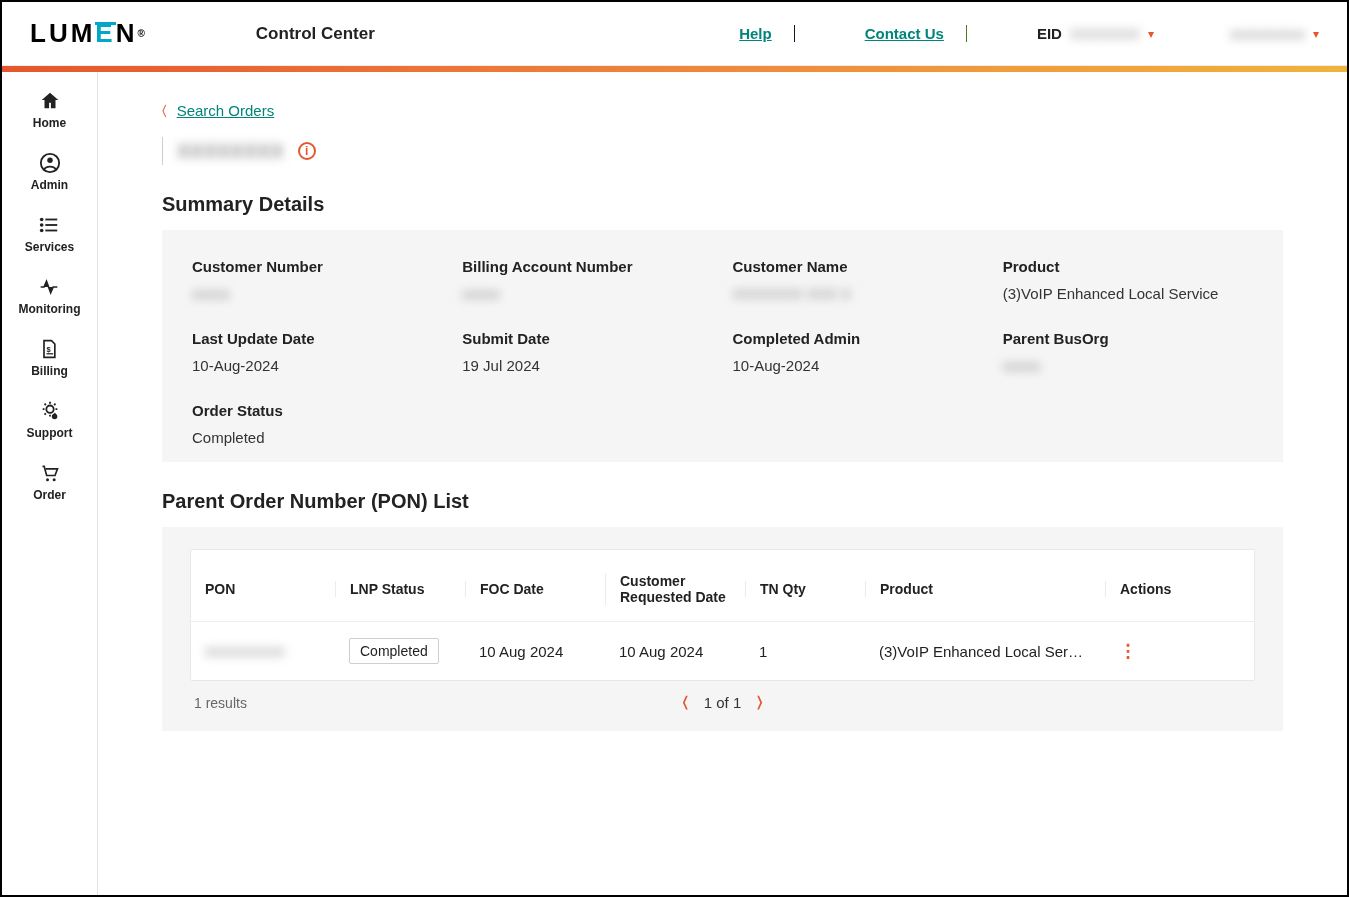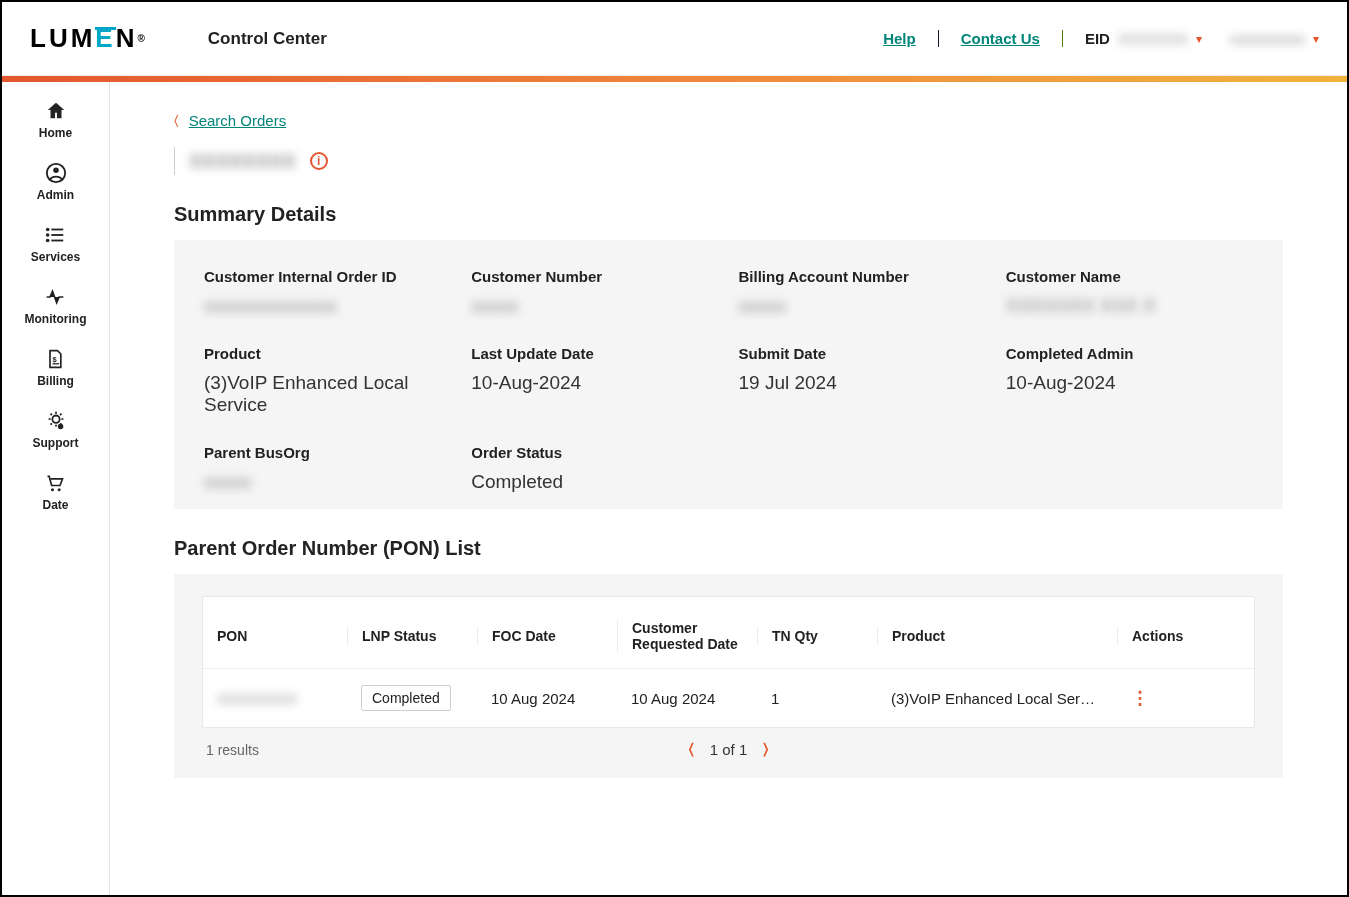--- a/index.html
+++ b/index.html
@@ -1,39 +1,39 @@
 <!DOCTYPE html>
 <html><head>
 <meta charset="utf-8">
 <style>
   * { box-sizing: border-box; }
   html, body { margin:0; padding:0; font-family: Arial, Helvetica, sans-serif; color:#222; }
   body { width:1349px; height:897px; background:#fff; border:2px solid #000; position:relative; overflow:hidden; }
 
   
-  .topbar { height:74px; display:flex; align-items:center; padding:0 28px; border-bottom:1px solid #ececec; }
+  .topbar { height:64px; display:flex; align-items:center; padding:0 28px; border-bottom:1px solid #ececec;gap:48px; }
   .logo { font-size:26px; font-weight:900; letter-spacing:3px; color:#000; display:flex; align-items:center; }
   .logo .blue-e { color:#00a7c7; position:relative; font-weight:900; }
   .logo .blue-e::before { content:""; position:absolute; left:0; right:0; top:4px; height:3px; background:#00a7c7; }
   .logo .blue-e::after  { content:""; }
   .app-title { font-size:17px; font-weight:700; margin-left:60px; color:#222; }
   .topbar-spacer { flex:1; }
   .tlink { font-size:15px; font-weight:600; color:#00857a; text-decoration:underline; padding:0 22px; border-right:1px solid #0f172a; cursor:pointer; }
   .tlink.last { border-right:1px solid #4d7c0f; }
   .eid-block { padding-left:22px; font-size:15px; display:flex; align-items:center; gap:8px; }
   .eid-label { font-weight:700; }
   .blurred { filter: blur(5px); color:#888; }
   .chev { color:#e4572e; font-size:12px; }
 
   
   .accent-bar { height:6px; background:linear-gradient(90deg,#e4572e 0%,#f08a3c 55%,#f0b33c 100%); }
 
   
   .layout { display:flex; height:calc(897px - 62px - 6px - 4px); }
-  .sidebar { width:108px; border-right:1px solid #e3e3e3; padding-top:18px; display:flex; flex-direction:column; align-items:center; gap:22px; }
+  .sidebar { width:96px; border-right:1px solid #e3e3e3; padding-top:18px; display:flex; flex-direction:column; align-items:center; gap:22px; }
   .navitem { display:flex; flex-direction:column; align-items:center; gap:4px; cursor:pointer; color:#222; }
   .navitem .lbl { font-size:12px; font-weight:600; }
   .nicon { width:22px; height:22px; display:flex; align-items:center; justify-content:center; }
   .nicon svg { fill:#222; }
 
   
   .main { flex:1; padding:30px 64px 0 64px; overflow:auto; }
   .back-row { display:flex; align-items:center; gap:10px; }
   .back-row .chevl { color:#e4572e; font-size:14px; }
   .back-link { font-size:15px; color:#00857a; text-decoration:underline; font-weight:500; cursor:pointer; }
@@ -42,21 +42,21 @@
   .h1row .divider { width:1px; height:28px; background:#cfcfcf; }
   .order-id { font-size:20px; font-weight:700; color:#999; filter:blur(5px); }
   .info-icon { width:18px; height:18px; border:2px solid #e4572e; border-radius:50%; color:#e4572e; font-size:12px; font-weight:800; display:flex; align-items:center; justify-content:center; }
 
   h2.section { font-size:20px; font-weight:700; margin:28px 0 14px 0; }
 
   
   .card { background:#f5f5f5; padding:28px 30px 16px 30px; }
   .grid4 { display:grid; grid-template-columns: repeat(4, 1fr); row-gap:28px; column-gap:20px; }
   .field-label { font-size:15px; font-weight:700; color:#222; }
-  .field-value { font-size:19px; color:#333; margin-top:10px; }
+  .field-value { font-size:15px; color:#333; margin-top:10px; }
   .field-value.blur { filter:blur(5px); color:#888; }
 
   
   .ponwrap { background:#f5f5f5; padding:22px 28px 18px 28px; }
   .pon-table { background:#fff; border:1px solid #e8e8e8; border-radius:2px; }
   .pon-head, .pon-row { display:grid; grid-template-columns: 130px 130px 140px 140px 120px 240px 120px; align-items:center; }
   .pon-head { padding:16px 14px; font-size:14px; font-weight:700; }
   .pon-head > div { border-left:1px solid #ececec; padding-left:14px;margin-top:7px; }
   .pon-head > div:first-child { border-left:none; padding-left:0; }
   .pon-row { padding:16px 14px; font-size:15px; border-top:1px solid #eee; }
@@ -156,43 +156,39 @@
       <span class="lbl">Support</span>
     </div>
     <div class="navitem">
       <span class="nicon">
           <svg viewBox="0 0 24 24" width="22" height="20">
             <path d="M3 4h2l3 11h10l3-8H7" fill="none" stroke="#222" stroke-width="2"></path>
             <circle cx="9" cy="20" r="1.8"></circle>
             <circle cx="17" cy="20" r="1.8"></circle>
           </svg>
         </span>
-      <span class="lbl">Date</span>
+      <span class="lbl">Order</span>
     </div>
   </div>
 
   <div class="main">
     <div class="back-row">
       <span class="chevl">〈</span>
       <a class="back-link">Search Orders</a>
     </div>
 
     <div class="h1row">
       <div class="divider"></div>
       <span class="order-id">XXXXXXXX</span>
       <span class="info-icon">i</span>
     </div>
 
     <h2 class="section">Summary Details</h2>
     <div class="card">
       <div class="grid4" id="summary-grid">
-          <div>
-            <div class="field-label">Customer Internal Order ID</div>
-            <div class="field-value blur">xxxxxxxxxxxxxx</div>
-          </div>
           <div>
             <div class="field-label">Customer Number</div>
             <div class="field-value blur">xxxxx</div>
           </div>
           <div>
             <div class="field-label">Billing Account Number</div>
             <div class="field-value blur">xxxxx</div>
           </div>
           <div>
             <div class="field-label">Customer Name</div>

